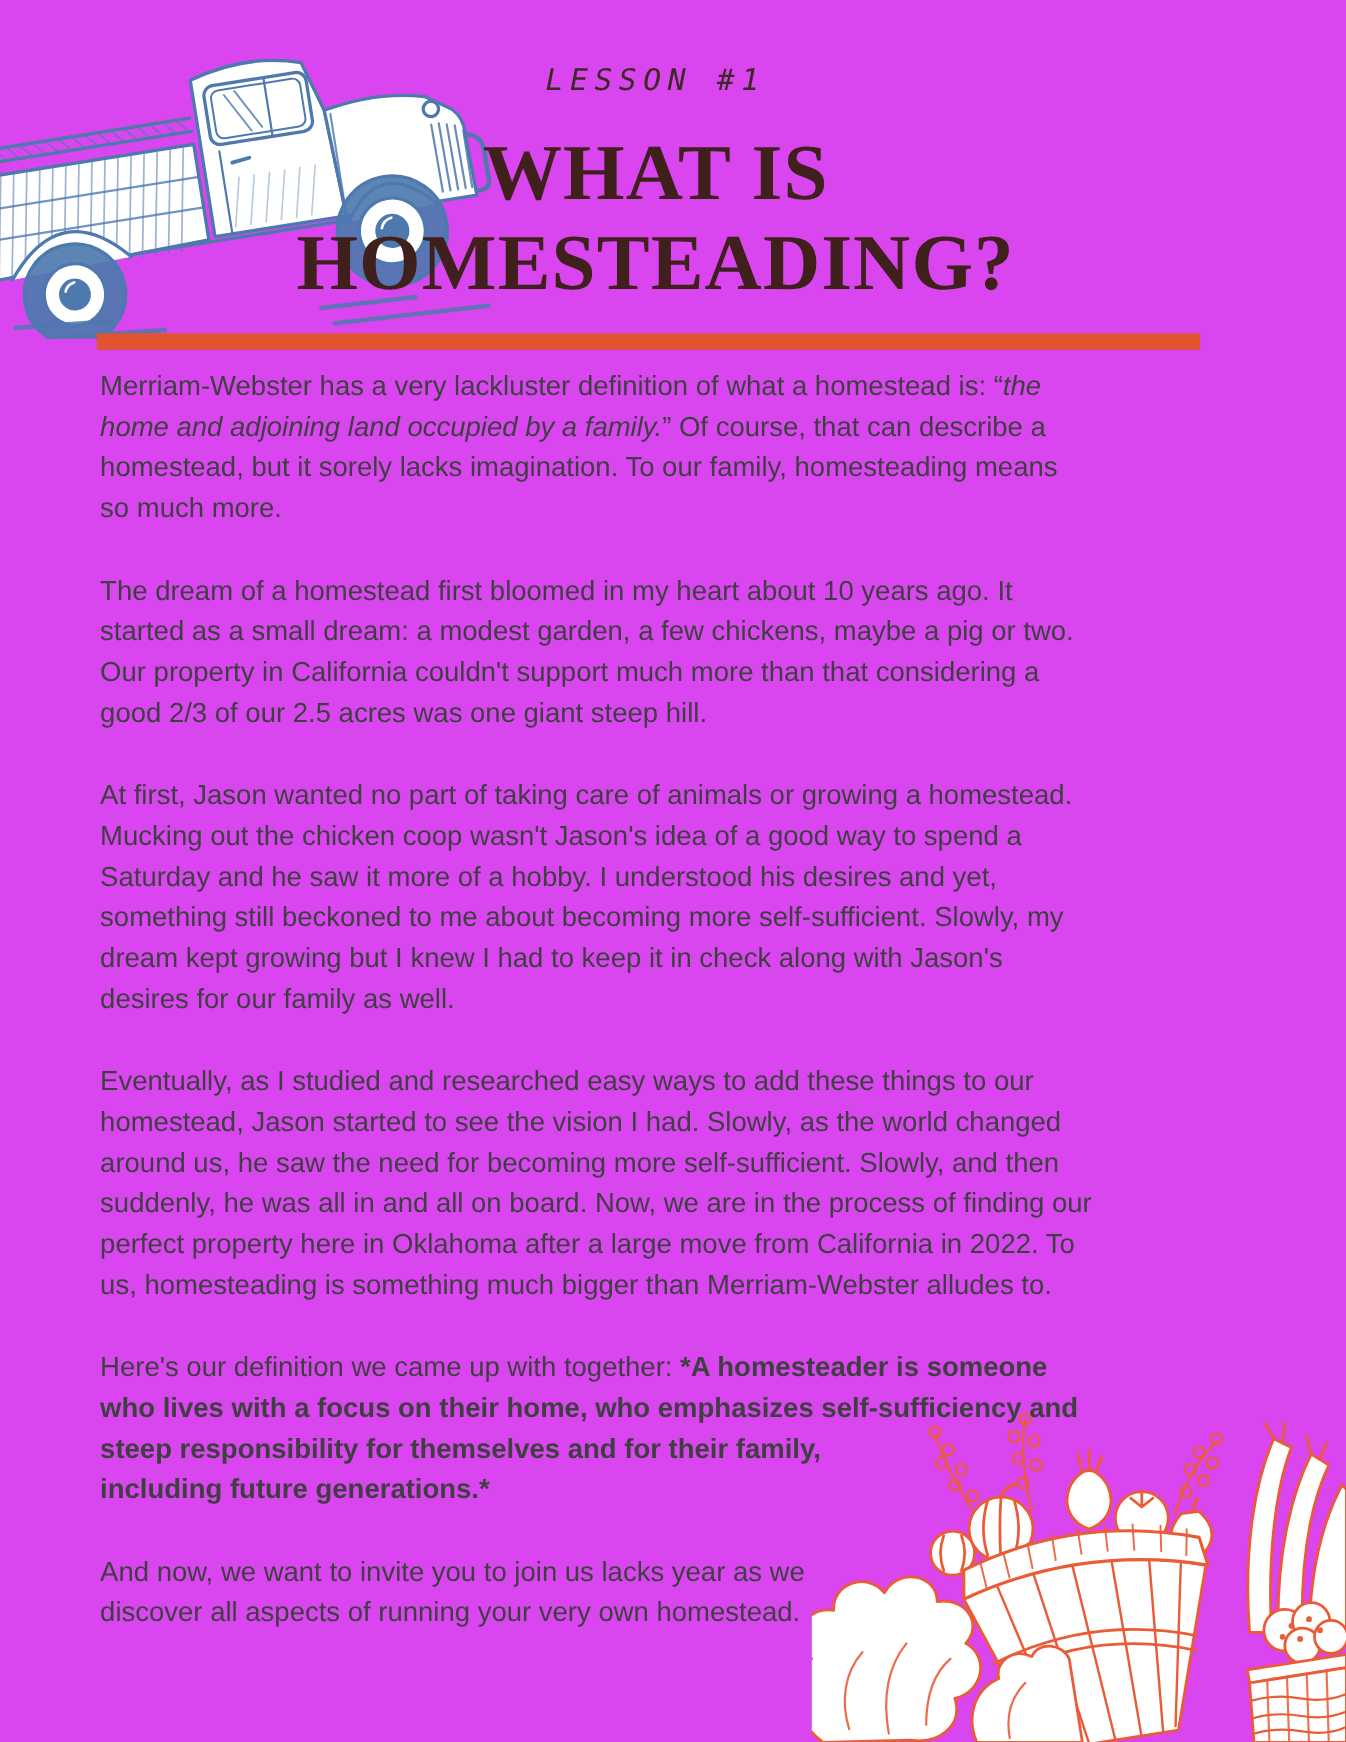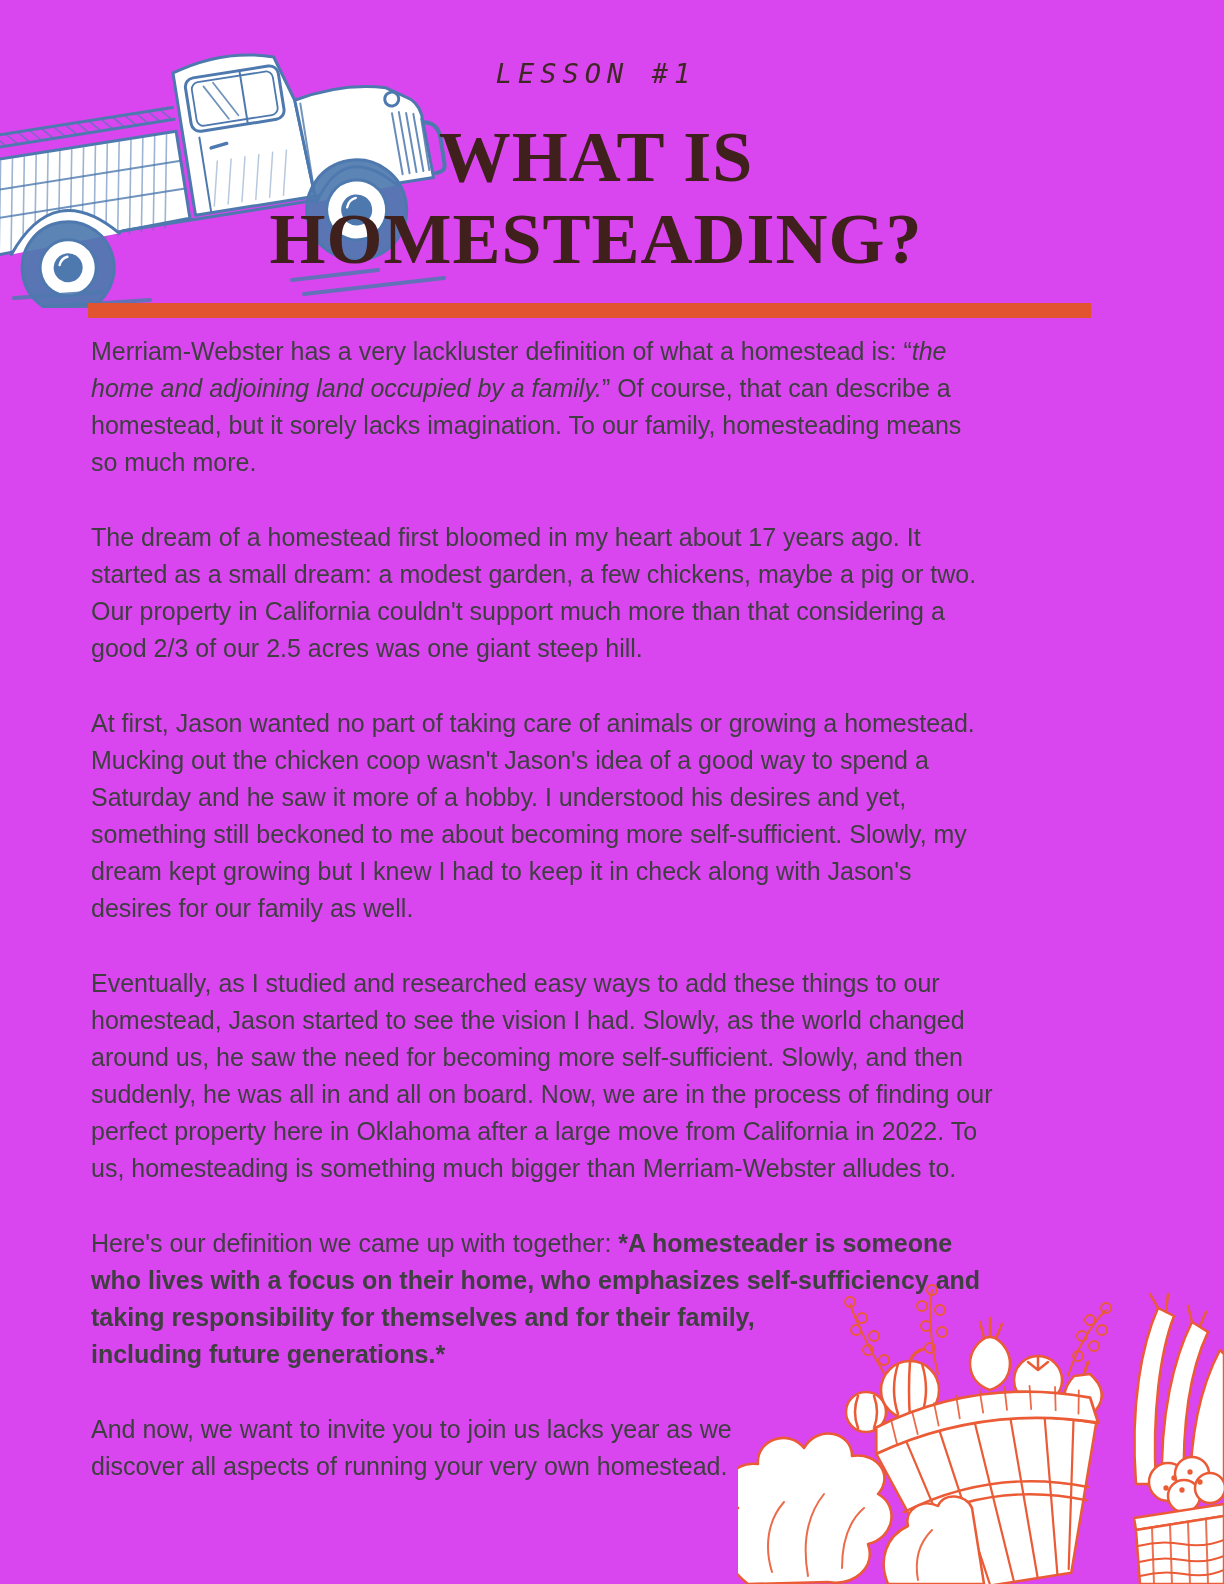--- a/index.html
+++ b/index.html
@@ -185,39 +185,39 @@
     </h1>
   </div>
 
   <div class="divider"></div>
 
   <div class="article">
       <p class="para"><span class="seg-normal">Merriam-Webster has a very lackluster definition of what a homestead is: “</span><span class="seg-italic">the
 home and adjoining land occupied by a family.</span><span class="seg-normal">” Of course, that can describe a
 homestead, but it sorely lacks imagination. To our family, homesteading means
 so much more.</span></p>
-      <p class="para"><span class="seg-normal">The dream of a homestead first bloomed in my heart about 17 years ago. It
+      <p class="para"><span class="seg-normal">The dream of a homestead first bloomed in my heart about 10 years ago. It
 started as a small dream: a modest garden, a few chickens, maybe a pig or two.
 Our property in California couldn't support much more than that considering a
 good 2/3 of our 2.5 acres was one giant steep hill.</span></p>
       <p class="para"><span class="seg-normal">At first, Jason wanted no part of taking care of animals or growing a homestead.
 Mucking out the chicken coop wasn't Jason's idea of a good way to spend a
 Saturday and he saw it more of a hobby. I understood his desires and yet,
 something still beckoned to me about becoming more self-sufficient. Slowly, my
 dream kept growing but I knew I had to keep it in check along with Jason's
 desires for our family as well.</span></p>
       <p class="para"><span class="seg-normal">Eventually, as I studied and researched easy ways to add these things to our
 homestead, Jason started to see the vision I had. Slowly, as the world changed
 around us, he saw the need for becoming more self-sufficient. Slowly, and then
 suddenly, he was all in and all on board. Now, we are in the process of finding our
 perfect property here in Oklahoma after a large move from California in 2022. To
 us, homesteading is something much bigger than Merriam-Webster alludes to.</span></p>
       <p class="para"><span class="seg-normal">Here's our definition we came up with together: </span><span class="seg-bold">*A homesteader is someone
 who lives with a focus on their home, who emphasizes self-sufficiency and
-taking responsibility for themselves and for their family,
+steep responsibility for themselves and for their family,
 including future generations.*</span></p>
       <p class="para"><span class="seg-normal">And now, we want to invite you to join us lacks year as we
 discover all aspects of running your very own homestead.</span></p>
     </div>
 
   <svg class="veg-illus" width="486" height="300" viewBox="0 0 486 300" aria-hidden="true">
     <g stroke="currentColor" fill="none" stroke-width="2.5" stroke-linecap="round" stroke-linejoin="round">
 
       <path d="M 398 200 C 392 120 404 60 420 24 L 436 32 C 422 68 414 130 418 200 Z" fill="#ffffff"></path>
       <path d="M 424 204 C 422 130 436 74 454 38 L 470 48 C 452 86 444 140 446 206 Z" fill="#ffffff"></path>

